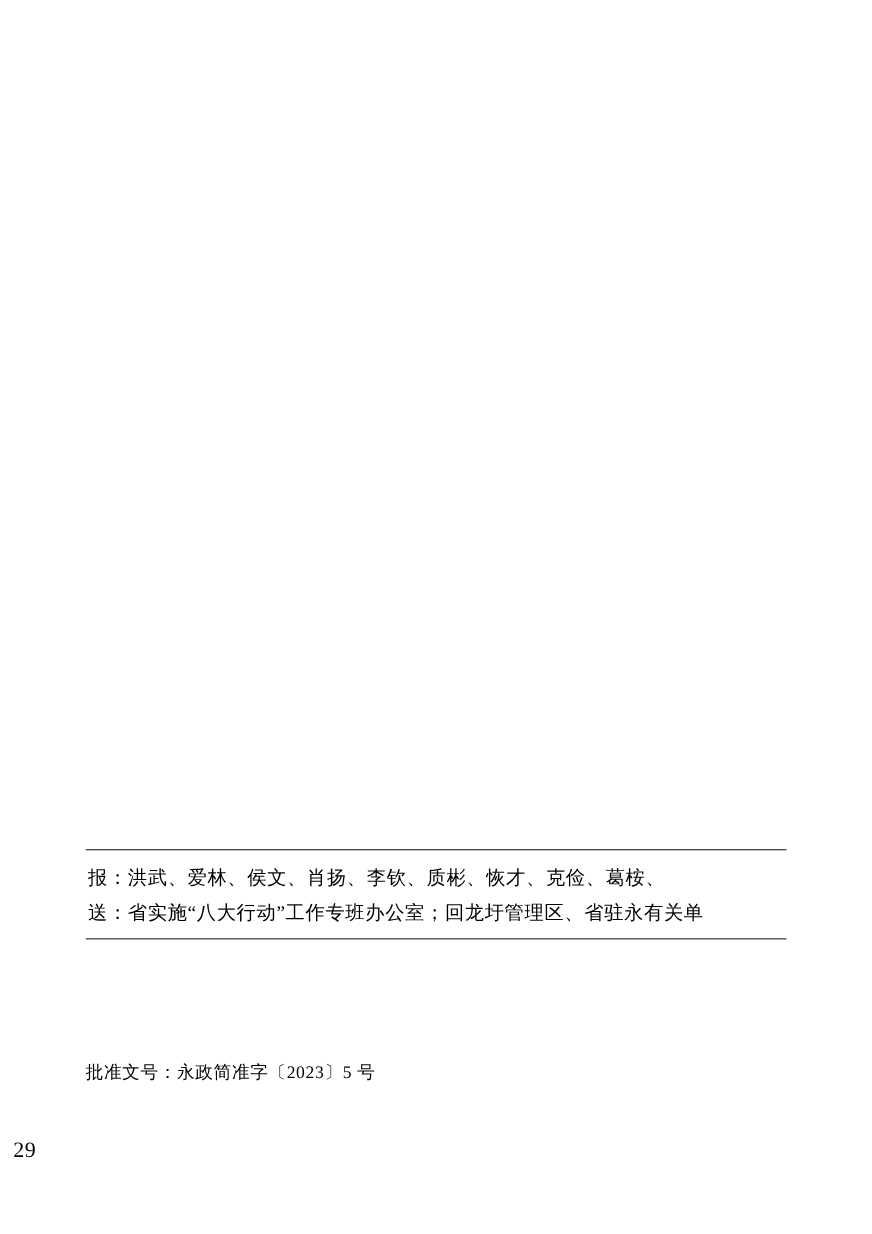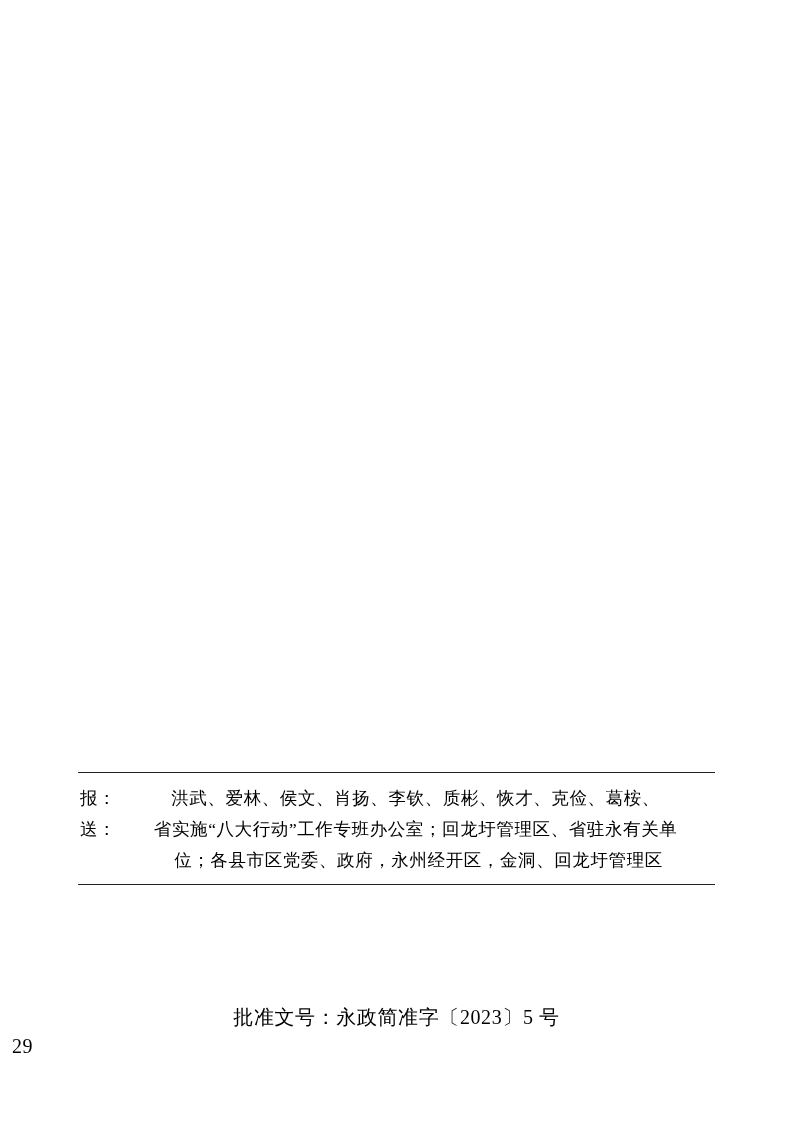--- a/index.html
+++ b/index.html
@@ -59,34 +59,33 @@
     white-space: nowrap;
   }
 
   .dist-label {
     flex: 0 0 auto;
     padding-left: 2px;
   }
 
   .dist-text {
     flex: 1 1 auto;
-    text-align: center;
   }
 
   .dist-cont {
     padding-left: 44px;
   }
 
   .approval {
     position: absolute;
     left: 78px;
-    top: 1004px;
+    top: 965px;
     width: 637px;
-    text-align: center;
-    font-size: 20px;
+    text-align: left;
+    font-size: 16px;
     letter-spacing: 0.6px;
     padding-right: 8px;
   }
 
   .page-number {
     position: absolute;
     left: 0;
     top: 1035px;
     width: 793px;
     text-align: left;
@@ -112,23 +111,20 @@
         <span class="dist-label">报：</span>
         <span class="dist-text">洪武、爱林、侯文、肖扬、李钦、质彬、恢才、克俭、葛桉、</span>
       </div>
 
 
       <div class="dist-row">
         <span class="dist-label">送：</span>
         <span class="dist-text">省实施“八大行动”工作专班办公室；回龙圩管理区、省驻永有关单</span>
       </div>
 
-      <div class="dist-row">
-        <span class="dist-text dist-cont">位；各县市区党委、政府，永州经开区，金洞、回龙圩管理区</span>
-      </div>
 
     </div>
 
     <div class="rule"></div>
 
   </div>
 
   <div class="approval">批准文号：永政简准字〔2023〕5 号</div>
 
   <div class="page-number">29</div>

